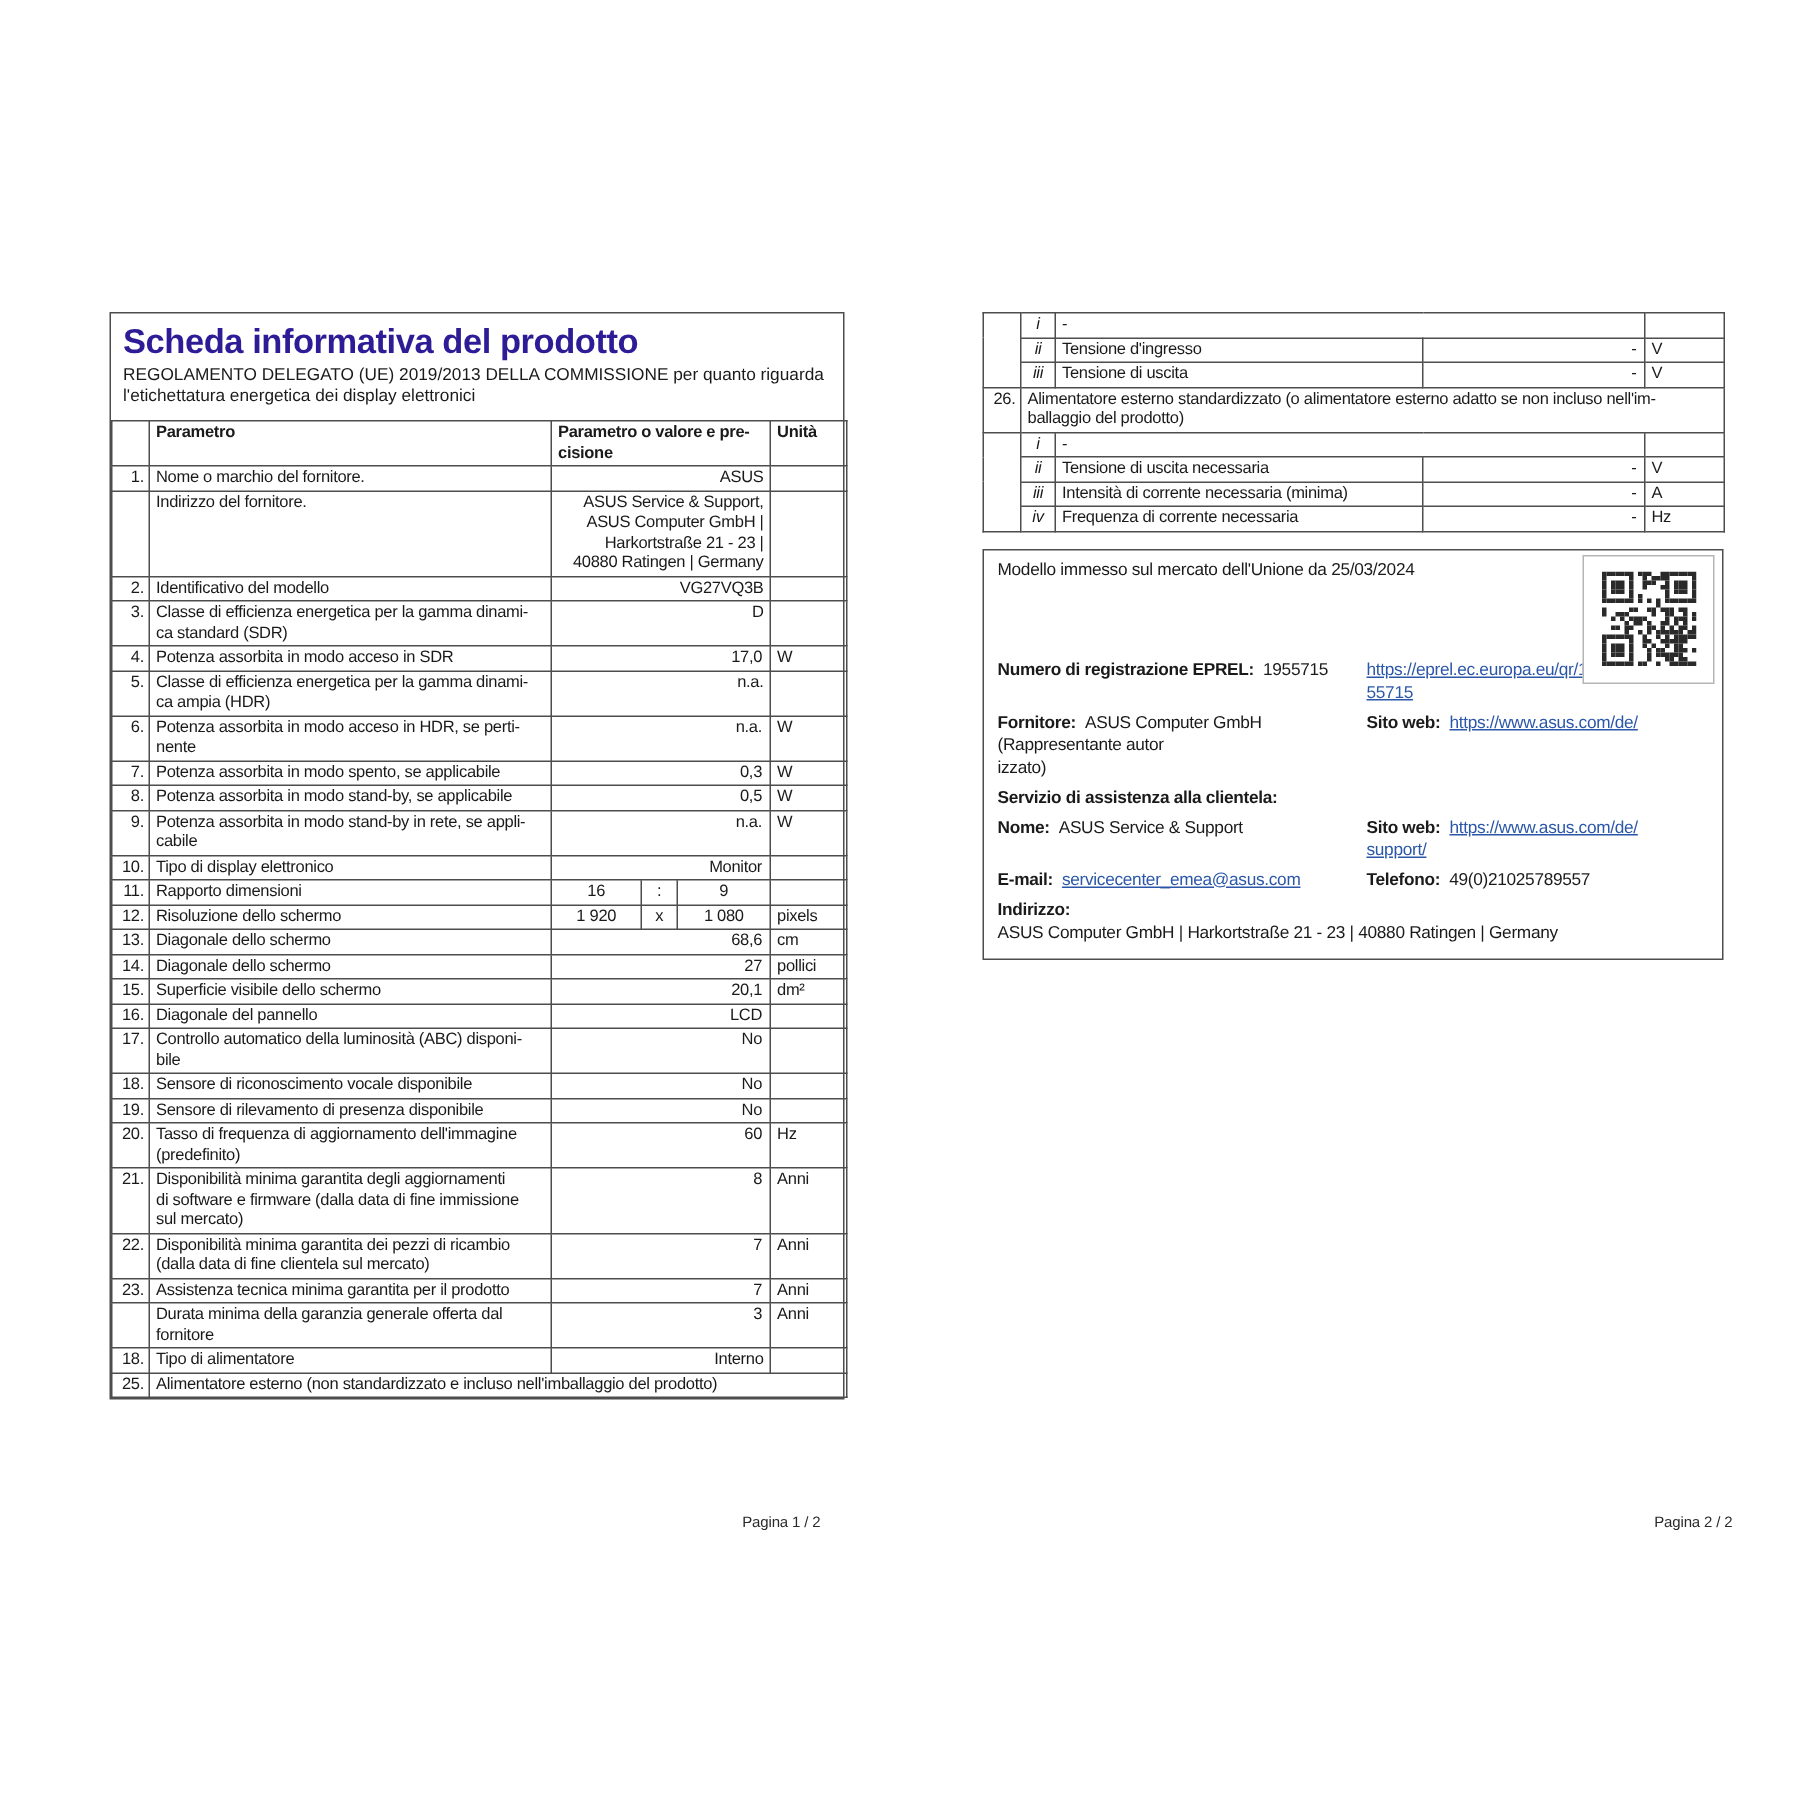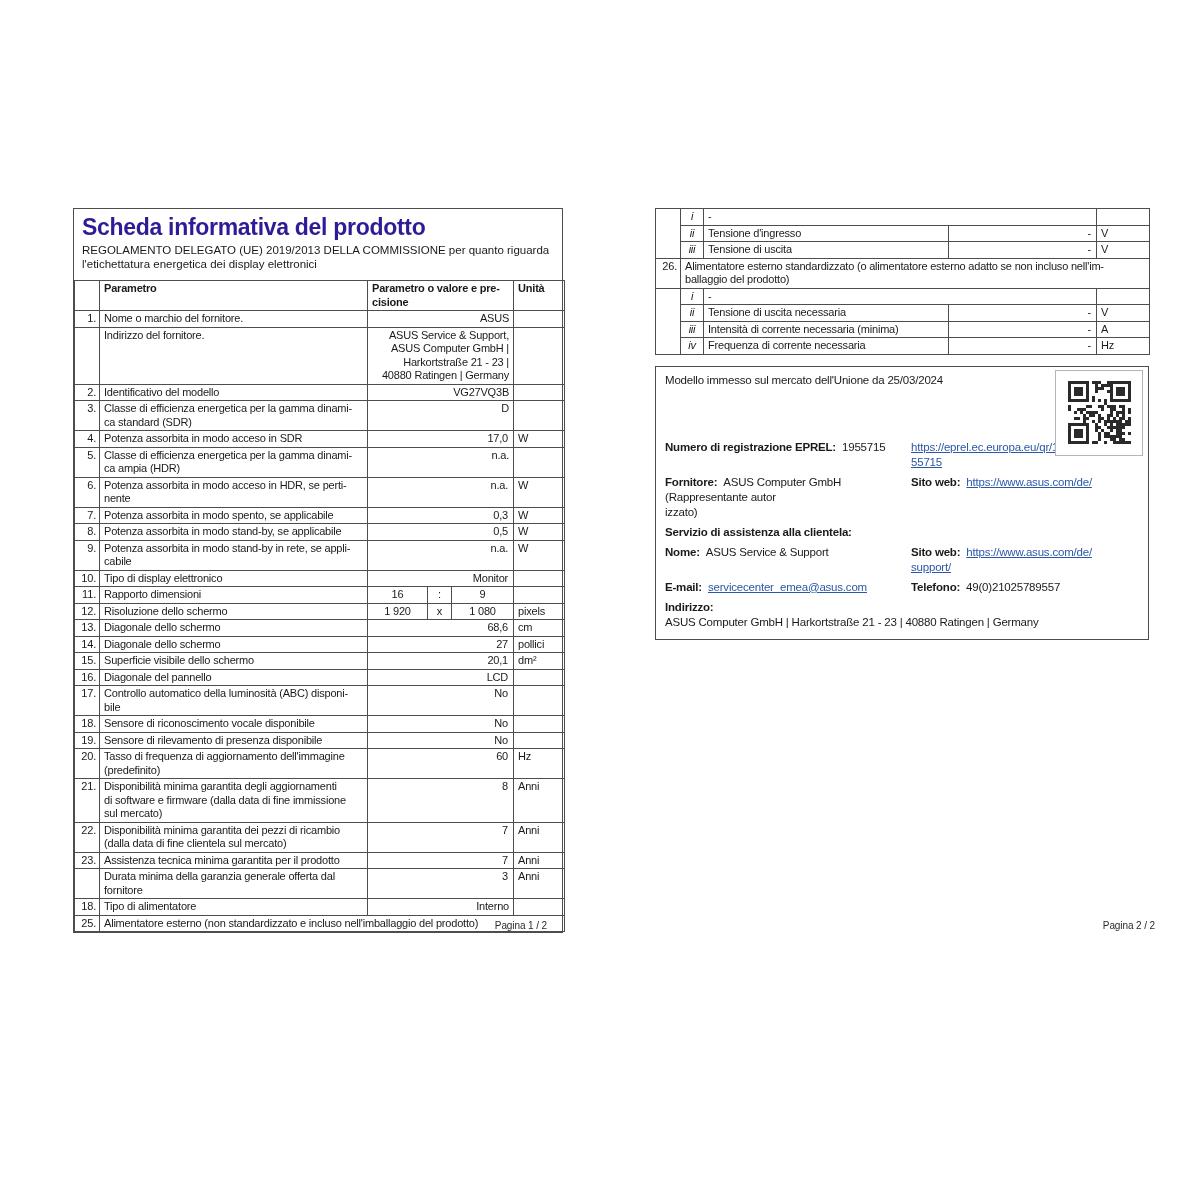--- a/index.html
+++ b/index.html
@@ -31,21 +31,21 @@
     line-height:13.5px;overflow:hidden;
   }
   thead th{text-align:left;font-weight:bold;}
   td.num{text-align:right;padding-right:3px;}
   td.val-l{text-align:right;padding-left:5px;}
   td.val-r{text-align:right;padding-right:5px;}
   td.ctr{text-align:center;}
   td.sub{font-style:italic;text-align:center;padding:1px 2px;}
   .pre{white-space:pre-wrap;word-wrap:break-word;}
   .pagefoot{
-    position:absolute;top:920px;font-size:10px;line-height:12px;color:#2a2a2a;
+    position:absolute;top:1010px;font-size:10px;line-height:12px;color:#2a2a2a;
     text-align:right;letter-spacing:-0.1px;
   }
   #foot1{left:57px;width:490px;}
   #foot2{left:655px;width:500px;}
   
   .infobox{
     margin-top:11px;border:1px solid var(--border-color);background:#fff;
     padding:6px 9px 9px 9px;font-size:11.5px;line-height:15px;position:relative;
     letter-spacing:-0.2px;
   }

